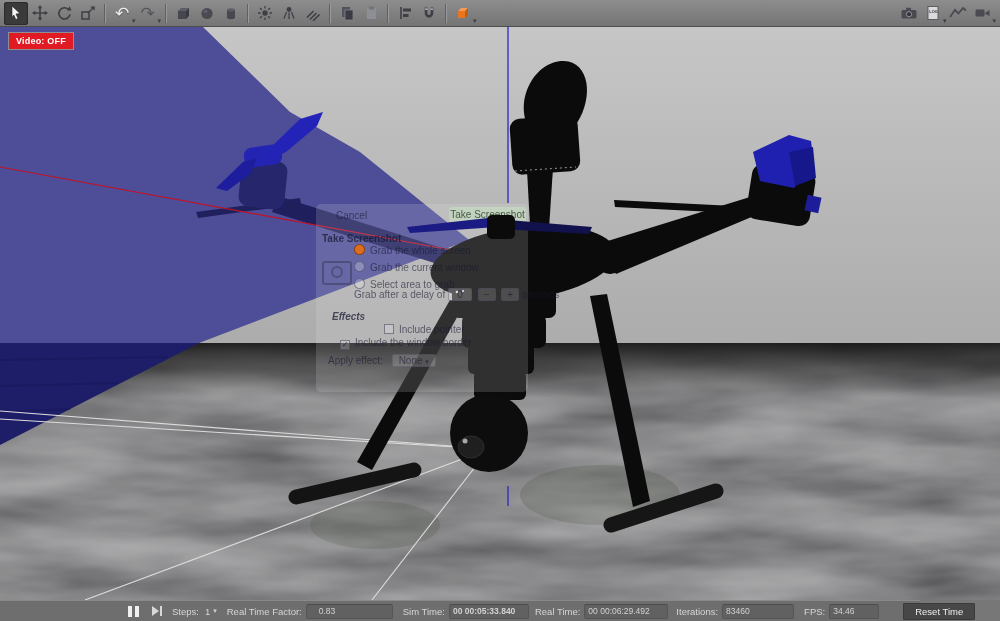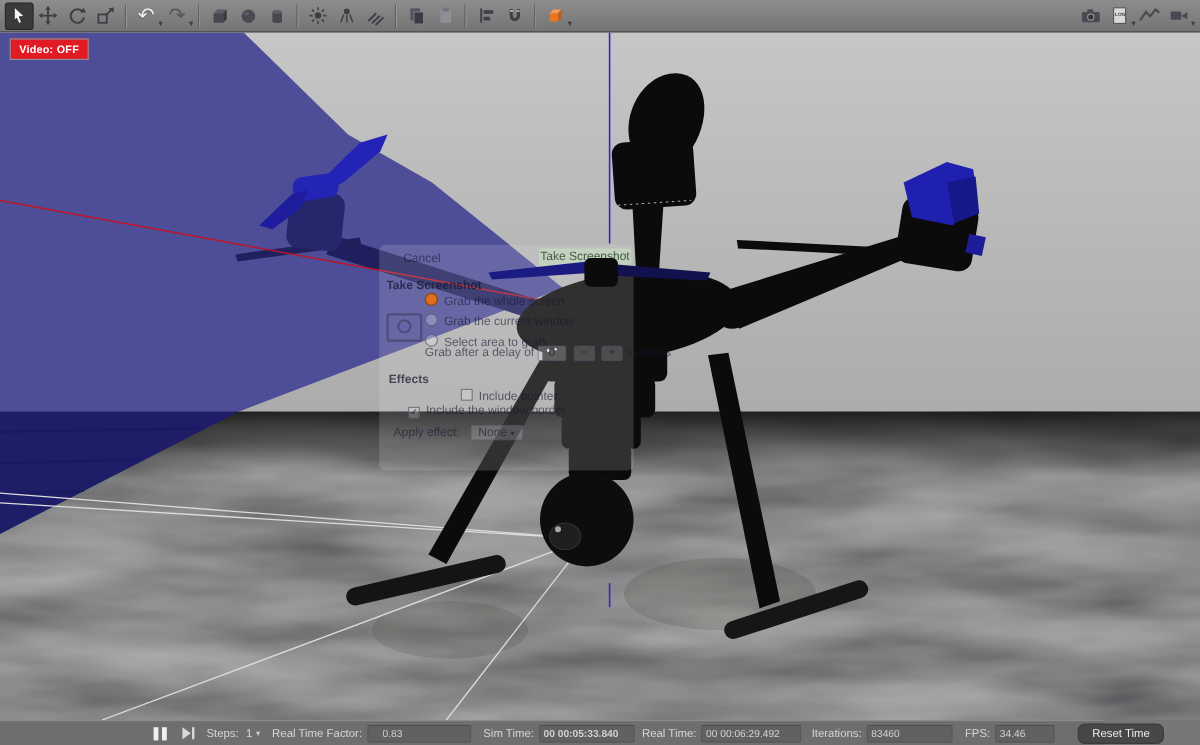--- a/index.html
+++ b/index.html
@@ -60,22 +60,22 @@
   .sb-box{margin-left:4px;height:13px;line-height:13px;background:#616161;
           border:1px solid #555;border-top-color:#4c4c4c;border-radius:2px;
           color:#d2d2d2;font-size:8.5px;padding:0 3px;overflow:hidden;flex:0 0 auto;}
   .pause{margin-left:128px;display:flex;gap:3px;cursor:pointer;flex:0 0 auto;}
   .pause span{display:block;width:4px;height:11px;background:#f0f0f0;}
   .stepbtn{margin-left:13px;display:flex;align-items:center;cursor:pointer;flex:0 0 auto;}
   .stepbtn .tri{width:0;height:0;border-left:7px solid #d8d8d8;border-top:5px solid transparent;
                 border-bottom:5px solid transparent;}
   .stepbtn .bar{width:2px;height:10px;background:#d8d8d8;margin-left:1px;}
   .sb-caret{font-size:7px;color:#d0d0d0;margin-left:3px;flex:0 0 auto;}
-  .sb-btn{margin-left:19px;background:#474747;color:#ececec;border:1px solid #3a3a3a;
-          border-radius:6px;height:17px;line-height:15px;padding:0 11px;font-size:9.5px;
+  .sb-btn{margin-left:24px;background:#474747;color:#ececec;border:1px solid #3a3a3a;
+          border-radius:1px;height:17px;line-height:15px;padding:0 11px;font-size:9.5px;
           cursor:pointer;flex:0 0 auto;}
 </style>
 </head>
 <body>
 
 <div class="toolbar">
   <div class="tbtn active">
     <span>
       <svg width="16" height="16">
           <path d="M4,1 L12,8.5 L8,9 L10,13.5 L7.8,14.5 L5.8,10 L4,12.5 Z" fill="#f4f4f4" stroke="#222" stroke-width="0.6"></path>
@@ -361,21 +361,21 @@
   </span>
 
   <span class="dlg-abs" style="left:38px;top:84px;">
     <span>Grab after a delay of</span>
     <span class="spin">0</span>
     <span class="spinbtn">−</span>
     <span class="spinbtn">+</span>
     <span>seconds</span>
   </span>
 
-  <span class="dlg-abs dlg-bold" style="left:8px;top:107px;">Effects</span>
+  <span class="dlg-abs dlg-bold" style="left:16px;top:107px;font-style:italic;">Effects</span>
   <span class="dlg-abs" style="left:24px;top:120px;padding-left:44px;">
     <span class="cbox"></span><span>Include pointer</span>
   </span>
   <span class="dlg-abs" style="left:24px;top:133px;">
     <span class="cbox">✓</span><span>Include the window border</span>
   </span>
   <span class="dlg-abs" style="left:12px;top:150px;">
     <span>Apply effect:</span>
     <span class="dropdown">
       <span>None</span>

